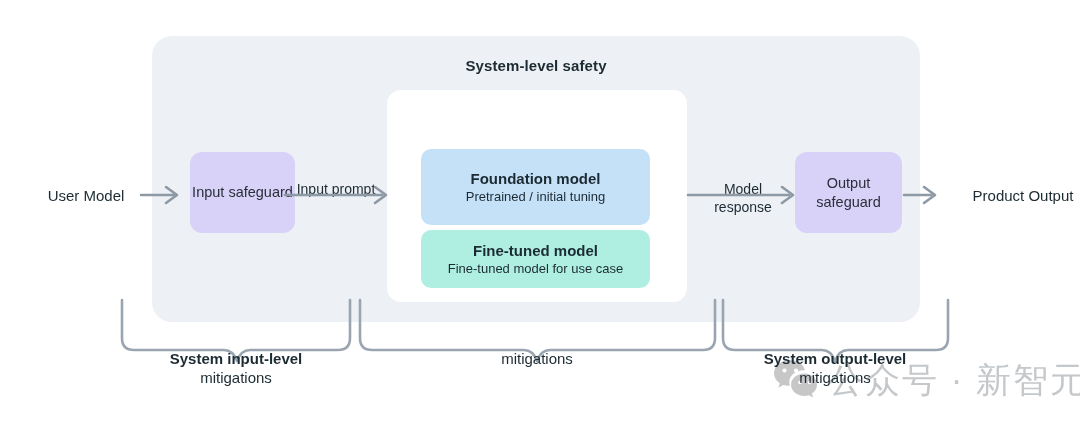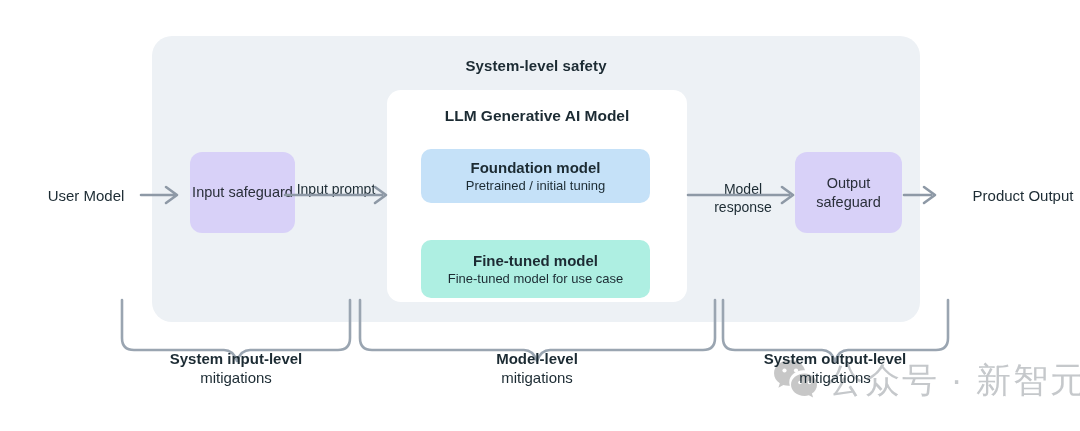--- a/index.html
+++ b/index.html
@@ -27,22 +27,22 @@
     position: absolute; left: 0; top: 17px; width: 300px;
     text-align: center; font-weight: bold; font-size: 15.5px;
   }
   .inner-box {
     position: absolute; left: 34px; width: 229px; border-radius: 10px;
     display: flex; flex-direction: column; align-items: center; justify-content: center;
     text-align: center;
   }
   .inner-box .t1 { font-weight: bold; font-size: 15px; line-height: 19px; }
   .inner-box .t2 { font-size: 13px; line-height: 17px; }
-  .foundation-box { top: 59px; height: 54px; background: #c5e1f8; }
-  .finetuned-box  { top: 150px; height: 58px; background: #aeefe2; }
+  .foundation-box { top: 59px; height: 76px; background: #c5e1f8; }
+  .finetuned-box  { top: 140px; height: 58px; background: #aeefe2; }
 
   
   .safeguard {
     position: absolute; top: 152px; height: 81px; background: #d8d1f8; border-radius: 12px;
     display: flex; align-items: center; justify-content: center; text-align: center;
     font-size: 14.5px; line-height: 19px; color: #2a2f3a;
   }
   .safeguard.input  { left: 190px; width: 105px; }
   .safeguard.output { left: 795px; width: 107px; }
 
@@ -86,21 +86,20 @@
 </style>
 </head>
 <body>
 
 <div class="stage">
 
   <div class="sys-container"></div>
   <div class="sys-title">System-level safety</div>
 
   <div class="model-box">
-    <div class="model-title">LLM Generative AI Model</div>
     <div class="inner-box foundation-box">
       <span class="t1">Foundation model</span>
       <span class="t2">Pretrained / initial tuning</span>
     </div>
     <div class="inner-box finetuned-box">
       <span class="t1">Fine-tuned model</span>
       <span class="t2">Fine-tuned model for use case</span>
     </div>
   </div>
 
@@ -125,21 +124,20 @@
       <path d="M360,300 L360,338 Q360,350 372,350 L524,350 Q533,350 537,361 Q541,350 550,350 L703,350 Q715,350 715,338 L715,300"></path>
       <path d="M723,300 L723,338 Q723,350 735,350 L822,350 Q831,350 835,361 Q839,350 848,350 L936,350 Q948,350 948,338 L948,300"></path>
     </g>
   </svg>
 
   <div class="brace-caption c1">
     <span class="b">System input-level</span>
     <span class="n">mitigations</span>
   </div>
   <div class="brace-caption c2">
-    <span class="b">Model-level</span>
     <span class="n">mitigations</span>
   </div>
   <div class="brace-caption c3">
     <span class="b">System output-level</span>
     <span class="n">mitigations</span>
   </div>
 
   <div class="watermark">
     <svg class="wm-icon" viewBox="0 0 48 44">
       <g fill="#9b9b9b">

